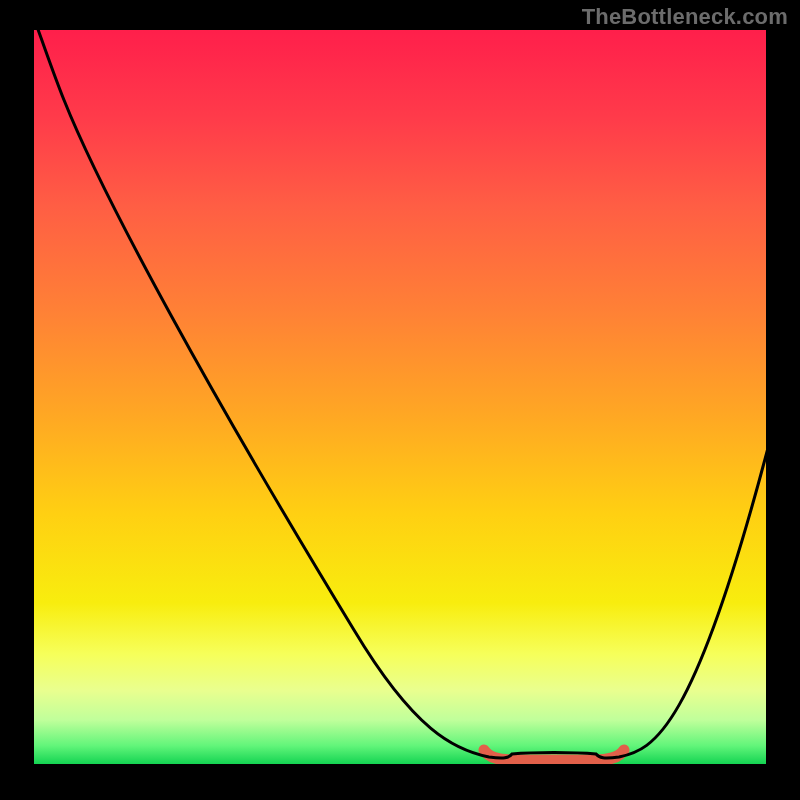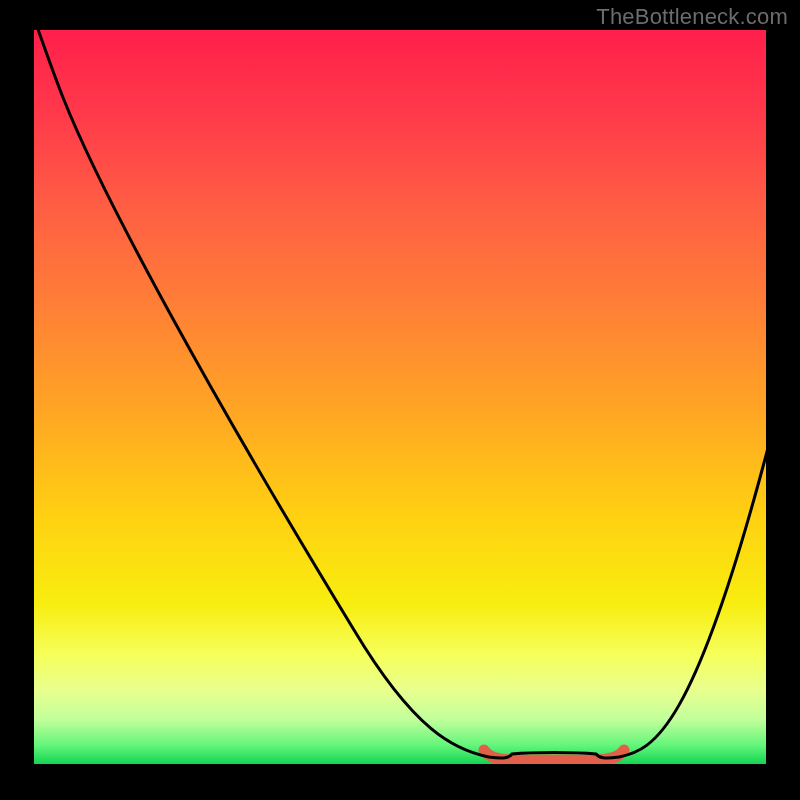--- a/index.html
+++ b/index.html
@@ -14,21 +14,21 @@
     position: relative;
     width: 800px;
     height: 800px;
   }
   .watermark {
     position: absolute;
     top: 4px;
     right: 12px;
     font-family: Arial, Helvetica, sans-serif;
     font-size: 22px;
-    font-weight: 400;
+    font-weight: 700;
     color: #6c6c6c;
     letter-spacing: 0.2px;
     z-index: 5;
   }
   .plot-area {
     position: absolute;
     left: 34px;
     top: 30px;
     width: 732px;
     height: 734px;

